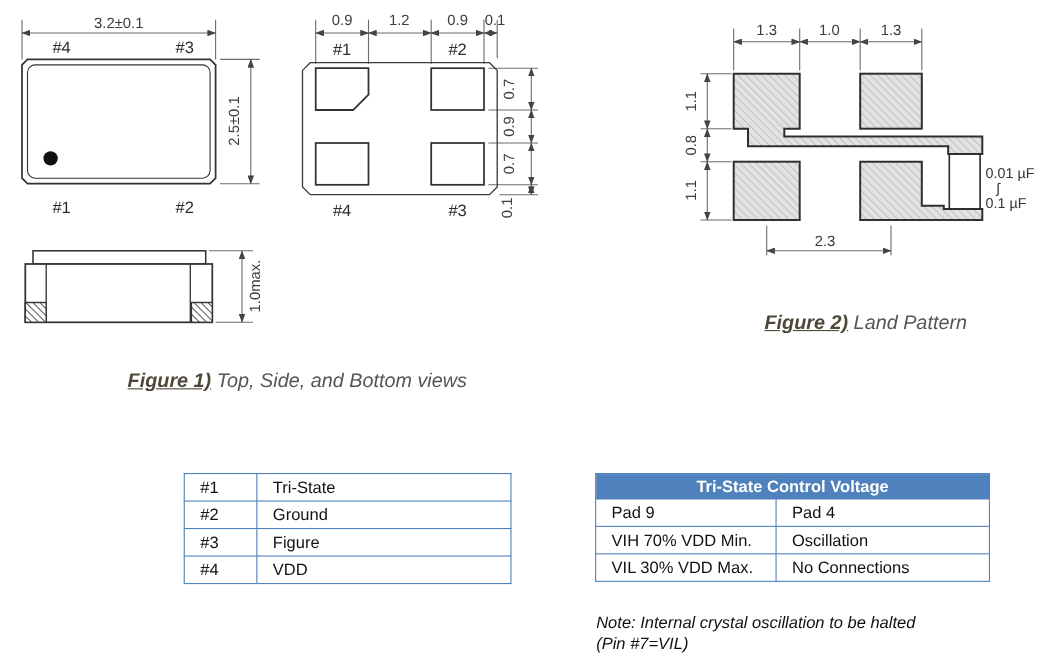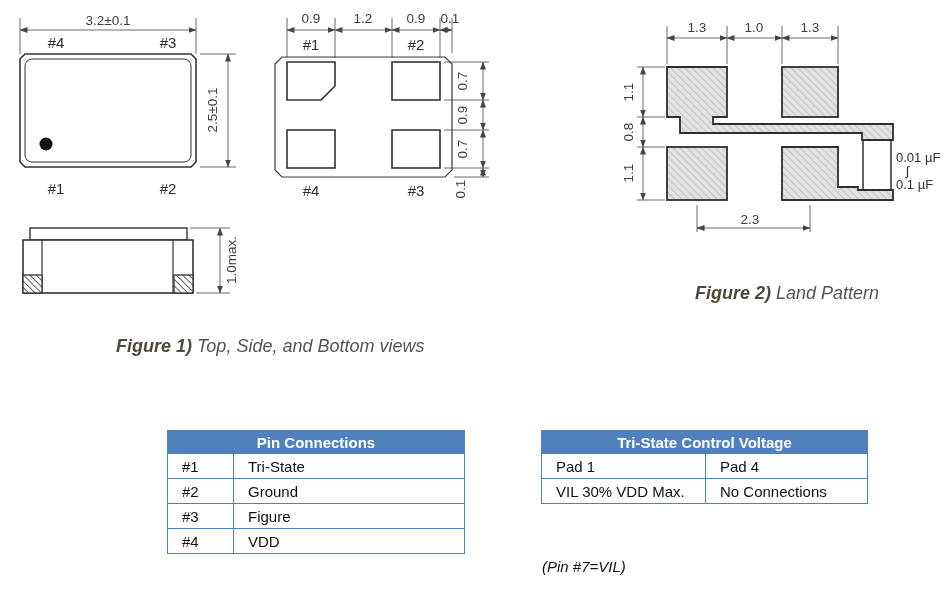--- a/index.html
+++ b/index.html
@@ -11,21 +11,21 @@
   .abs { position:absolute; }
   svg text {
     font-family:"Liberation Sans", sans-serif;
     fill:#3d3d3d;
   }
   .dimtxt { font-size:13.5px; }
   .pintxt { font-size:15px; fill:#2d2d2d; }
   .captxt { font-size:13px; fill:#333; }
 
   .caption { font-size:18px; font-style:italic; color:#555555; white-space:nowrap; }
-  .caption b { font-weight:bold; color:#4d4837; }
+  .caption b { font-weight:bold; color:#4d4837;text-decoration:underline; }
 
   table.dtable {
     border-collapse:collapse;
     font-size:15px; color:#111;
     table-layout:fixed;
   }
   table.dtable th {
     background:#4f81bd; color:#ffffff; font-weight:bold;
     text-align:center; height:23px; font-size:15px;
     border:1.5px solid #4f81bd;
@@ -190,57 +190,59 @@
 <div class="abs caption" style="left:695px;top:283px;">
   <b>Figure 2)</b><span> Land Pattern</span>
 </div>
 
 <table class="dtable abs" style="left:167px;top:430px;width:298px;">
   <colgroup>
       <col style="width:66px">
       <col>
     </colgroup>
   <tbody>
-      <tr>
-    <th colspan="2">Pin Connections</th>
-  </tr>
   <tr>
     <td>#1</td>
     <td>Tri-State</td>
   </tr>
   <tr>
     <td>#2</td>
     <td>Ground</td>
   </tr>
   <tr>
     <td>#3</td>
     <td>Figure</td>
   </tr>
   <tr>
     <td>#4</td>
     <td>VDD</td>
   </tr>
 </tbody>
   </table>
 
-<table class="dtable abs" style="left:541px;top:430px;width:327px;">
+<table class="dtable abs" style="left:541px;top:430px;width:359px;">
   <colgroup>
       <col style="width:164px">
       <col>
     </colgroup>
   <tbody>
       <tr>
     <th colspan="2">Tri-State Control Voltage</th>
   </tr>
   <tr>
-    <td>Pad 1</td>
+    <td>Pad 9</td>
     <td>Pad 4</td>
+  </tr>
+  <tr>
+    <td>VIH 70% VDD Min.</td>
+    <td>Oscillation</td>
   </tr>
   <tr>
     <td>VIL 30% VDD Max.</td>
     <td>No Connections</td>
   </tr>
 </tbody>
   </table>
 
 <div class="abs note" style="left:542px;top:557px;width:360px;">
+  <div>Note: Internal crystal oscillation to be halted</div>
   <div>(Pin #7=VIL)</div>
 </div>
 
 </body></html>

